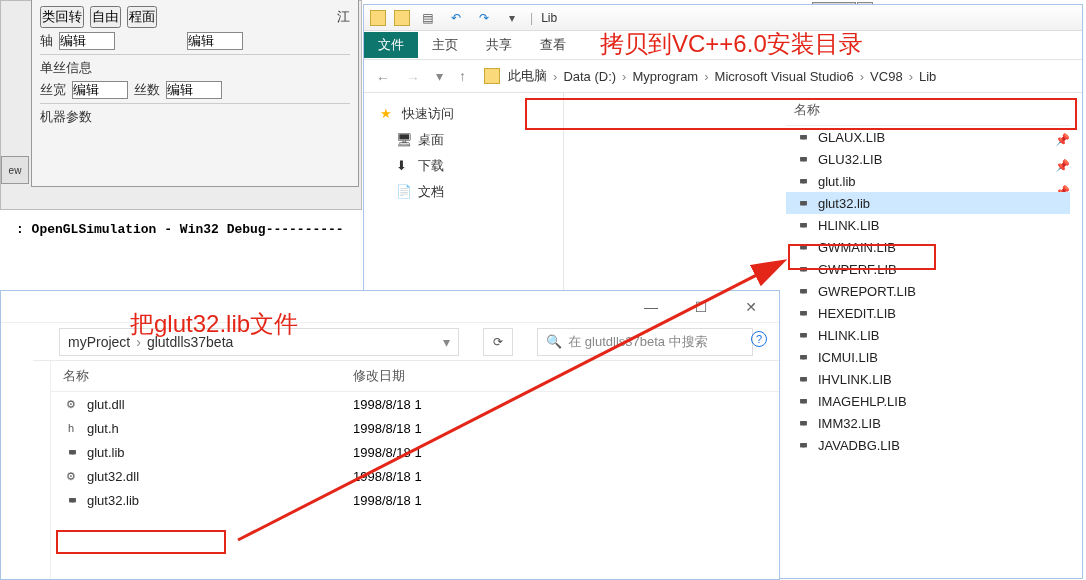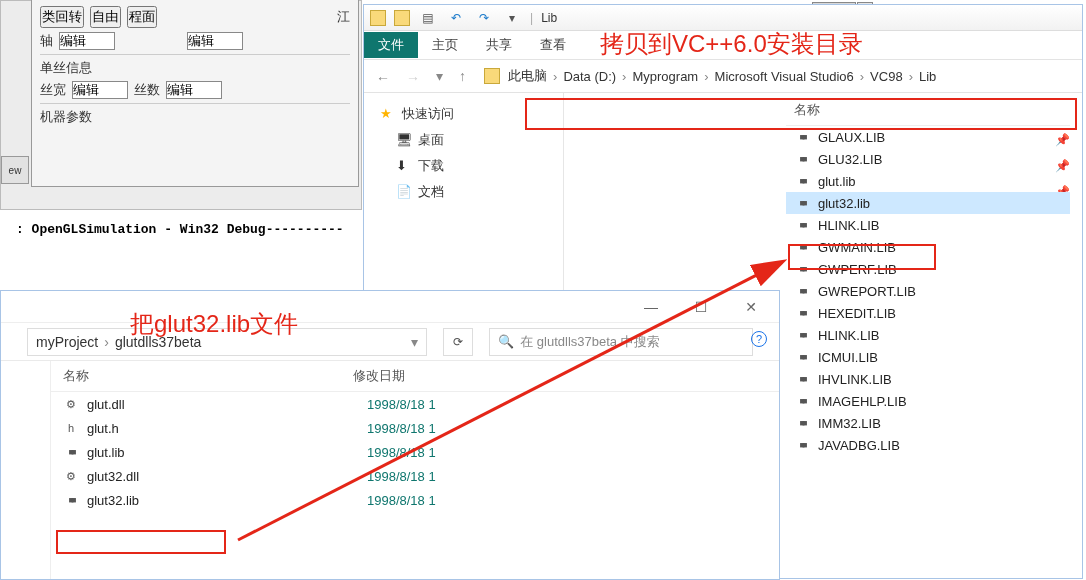--- a/index.html
+++ b/index.html
@@ -42,31 +42,31 @@
 .file-row { display:flex; align-items:center; gap:8px; padding:3px 8px; font-size:13px; color:#222; }
 .file-row.sel { background:#cde8ff; }
 .file-ico { width:16px; height:16px; display:flex; align-items:center; justify-content:center; font-size:11px; color:#555; }
 .lib-ico::before { content:"■■"; letter-spacing:-3px; font-size:9px; }
 .pin { position:absolute; right:12px; color:#999; font-size:12px; }
 
 
 .expl2 { left:0; top:290px; width:780px; height:290px; }
 .expl2 .titlerow { height:32px; display:flex; justify-content:flex-end; align-items:center; padding:0 8px; gap:10px; color:#666; border-bottom:1px solid #eee;}
 .winbtn { width:40px; height:28px; display:flex; align-items:center; justify-content:center; font-size:14px; }
-.expl2 .pathrow { height:38px; display:flex; align-items:center; padding:0 26px; border-bottom:1px solid #eaeaea; gap:16px; }
+.expl2 .pathrow { height:38px; display:flex; align-items:center; padding:0 26px; border-bottom:1px solid #eaeaea; gap:24px;margin-left:32px; }
 .pathbox { flex:0 0 400px; display:flex; align-items:center; gap:6px; font-size:14px; padding:0 8px; border:1px solid #ddd; height:28px; }
 .refreshbtn { width:30px; height:28px; border:1px solid #ddd; display:flex; align-items:center; justify-content:center; color:#555; }
 .searchbox { flex:1; height:28px; border:1px solid #ddd; display:flex; align-items:center; padding:0 8px; gap:6px; color:#888; font-size:13px; }
 .expl2 .content { display:flex; height:calc(100% - 70px); }
 .expl2 .left { width:50px; border-right:1px solid #eee; }
 .expl2 .mid { flex:1; }
 .expl2 .colrow { display:flex; padding:6px 12px; border-bottom:1px solid #eee; color:#555; font-size:13px; }
 .expl2 .colrow .c1{ width:290px; } .expl2 .colrow .c2{ flex:1;font-family:Liberation Serif, serif; }
 .expl2 .frow { display:flex; padding:4px 12px; align-items:center; font-size:13px; color:#222; }
-.expl2 .frow .c1{ width:290px; display:flex; gap:8px; align-items:center;} .expl2 .frow .c2{ flex:1; color:#0f766e;margin-left:14px;}
+.expl2 .frow .c1{ width:290px; display:flex; gap:8px; align-items:center;} .expl2 .frow .c2{ flex:1; color:#000000;}
 
 
 .arrow-svg { position:absolute; left:0; top:0; width:1086px; height:580px; pointer-events:none; }
 
 
 .ctrlbox { position:absolute; left:812px; top:2px; width:44px; height:22px; background:#d9d9d9; border:1px solid #888; font-size:12px; display:flex; align-items:center; justify-content:center; }
 .ctrlboxx { position:absolute; left:857px; top:2px; width:16px; height:16px; border:1px solid #888; background:#e6e6e6; font-size:10px; display:flex; align-items:center; justify-content:center; }
 
 .help { color:#1a73e8; border:1px solid #1a73e8; border-radius:50%; width:16px; height:16px; display:flex; align-items:center; justify-content:center; font-size:11px; }
 </style>

